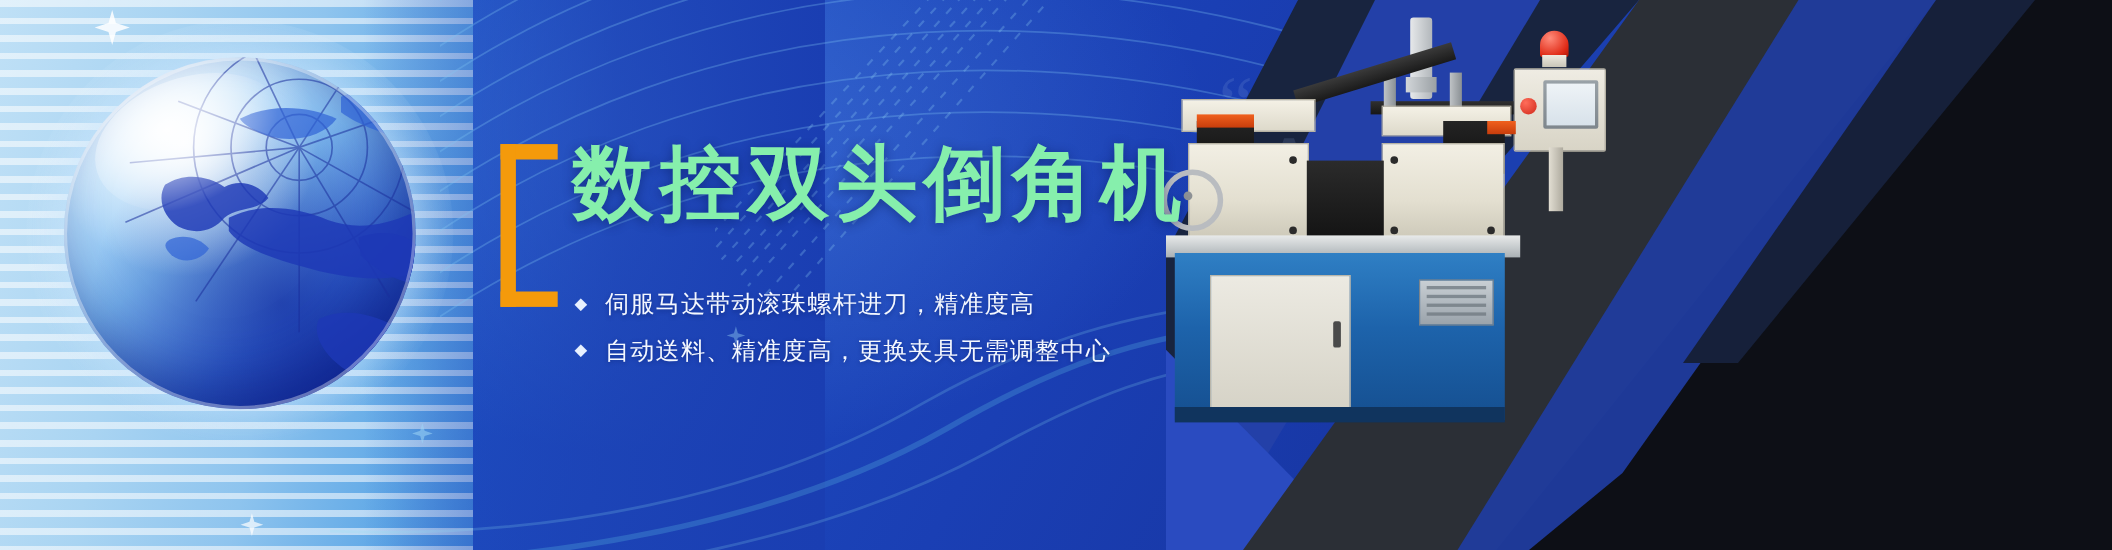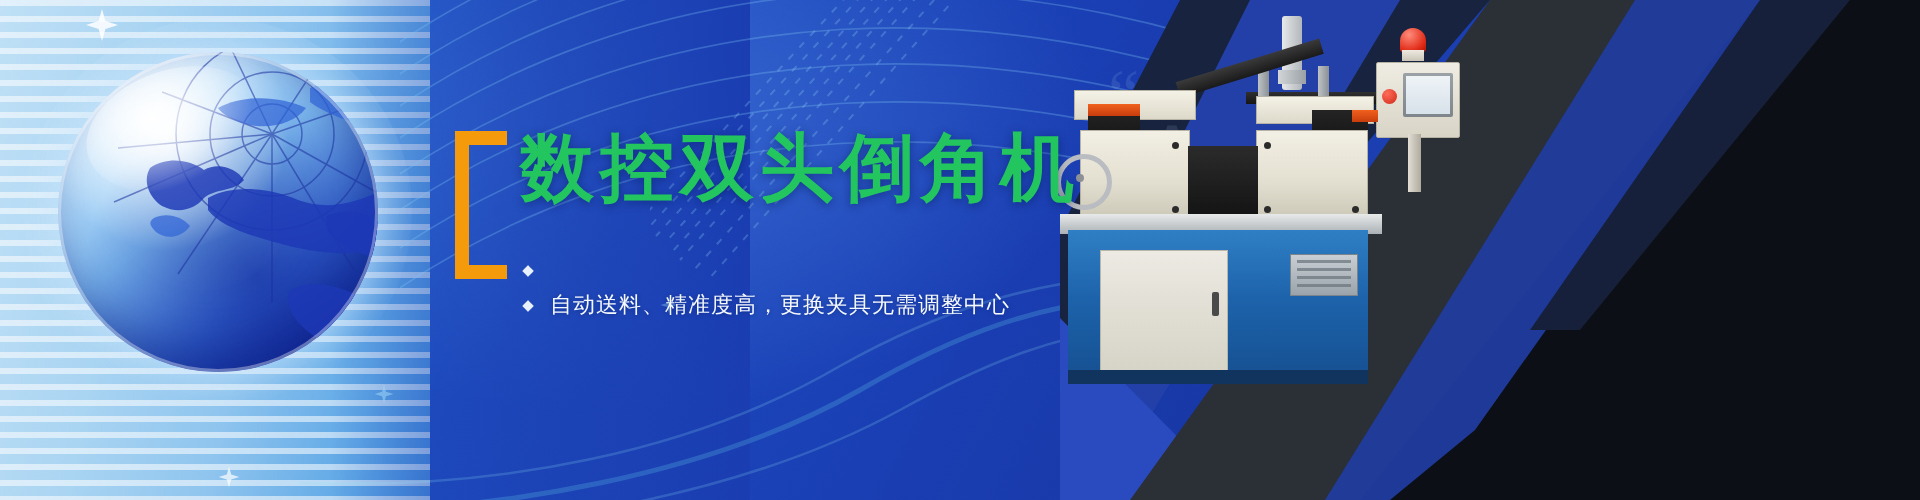--- a/index.html
+++ b/index.html
@@ -138,21 +138,21 @@
   .bracket{position:absolute;left:455px;top:131px;width:52px;height:148px;}
   .bracket .b-v{position:absolute;left:0;top:0;width:14px;height:148px;background:#F49A0B;}
   .bracket .b-t{position:absolute;left:0;top:0;width:52px;height:14px;background:#F49A0B;}
   .bracket .b-b{position:absolute;left:0;bottom:0;width:52px;height:14px;background:#F49A0B;}
 
   
   .text-block{position:absolute;left:520px;top:0;width:700px;height:100%;}
   .title{
     position:absolute;left:0;top:130px;
     font-family:"DejaVu Serif","Liberation Serif",serif;
-    font-weight:700;font-size:74px;line-height:1;color:#22c55e;
+    font-weight:700;font-size:74px;line-height:1;color:#86efac;
     letter-spacing:6px;
     text-shadow:0 2px 10px rgba(5,20,80,.45);
     white-space:nowrap;
   }
   .subtitle{
     position:absolute;left:5px;top:216px;
     font-size:26px;letter-spacing:1.4px;color:#f2f7ff;font-weight:400;white-space:nowrap;
     text-shadow:0 1px 5px rgba(5,20,80,.35);
   }
   .bullets{position:absolute;left:0px;top:262px;}
@@ -337,20 +337,21 @@
     <div class="b-v"></div>
     <div class="b-b"></div>
   </div>
 
   <div class="text-block">
     <div class="title">数控双头倒角机</div>
 
     <div class="bullets">
       <div class="bullet">
         <span class="dot">◆</span>
+        <span class="btxt">伺服马达带动滚珠螺杆进刀，精准度高</span>
       </div>
       <div class="bullet">
         <span class="dot">◆</span>
         <span class="btxt">自动送料、精准度高，更换夹具无需调整中心</span>
       </div>
     </div>
   </div>
 
 </div>
 

